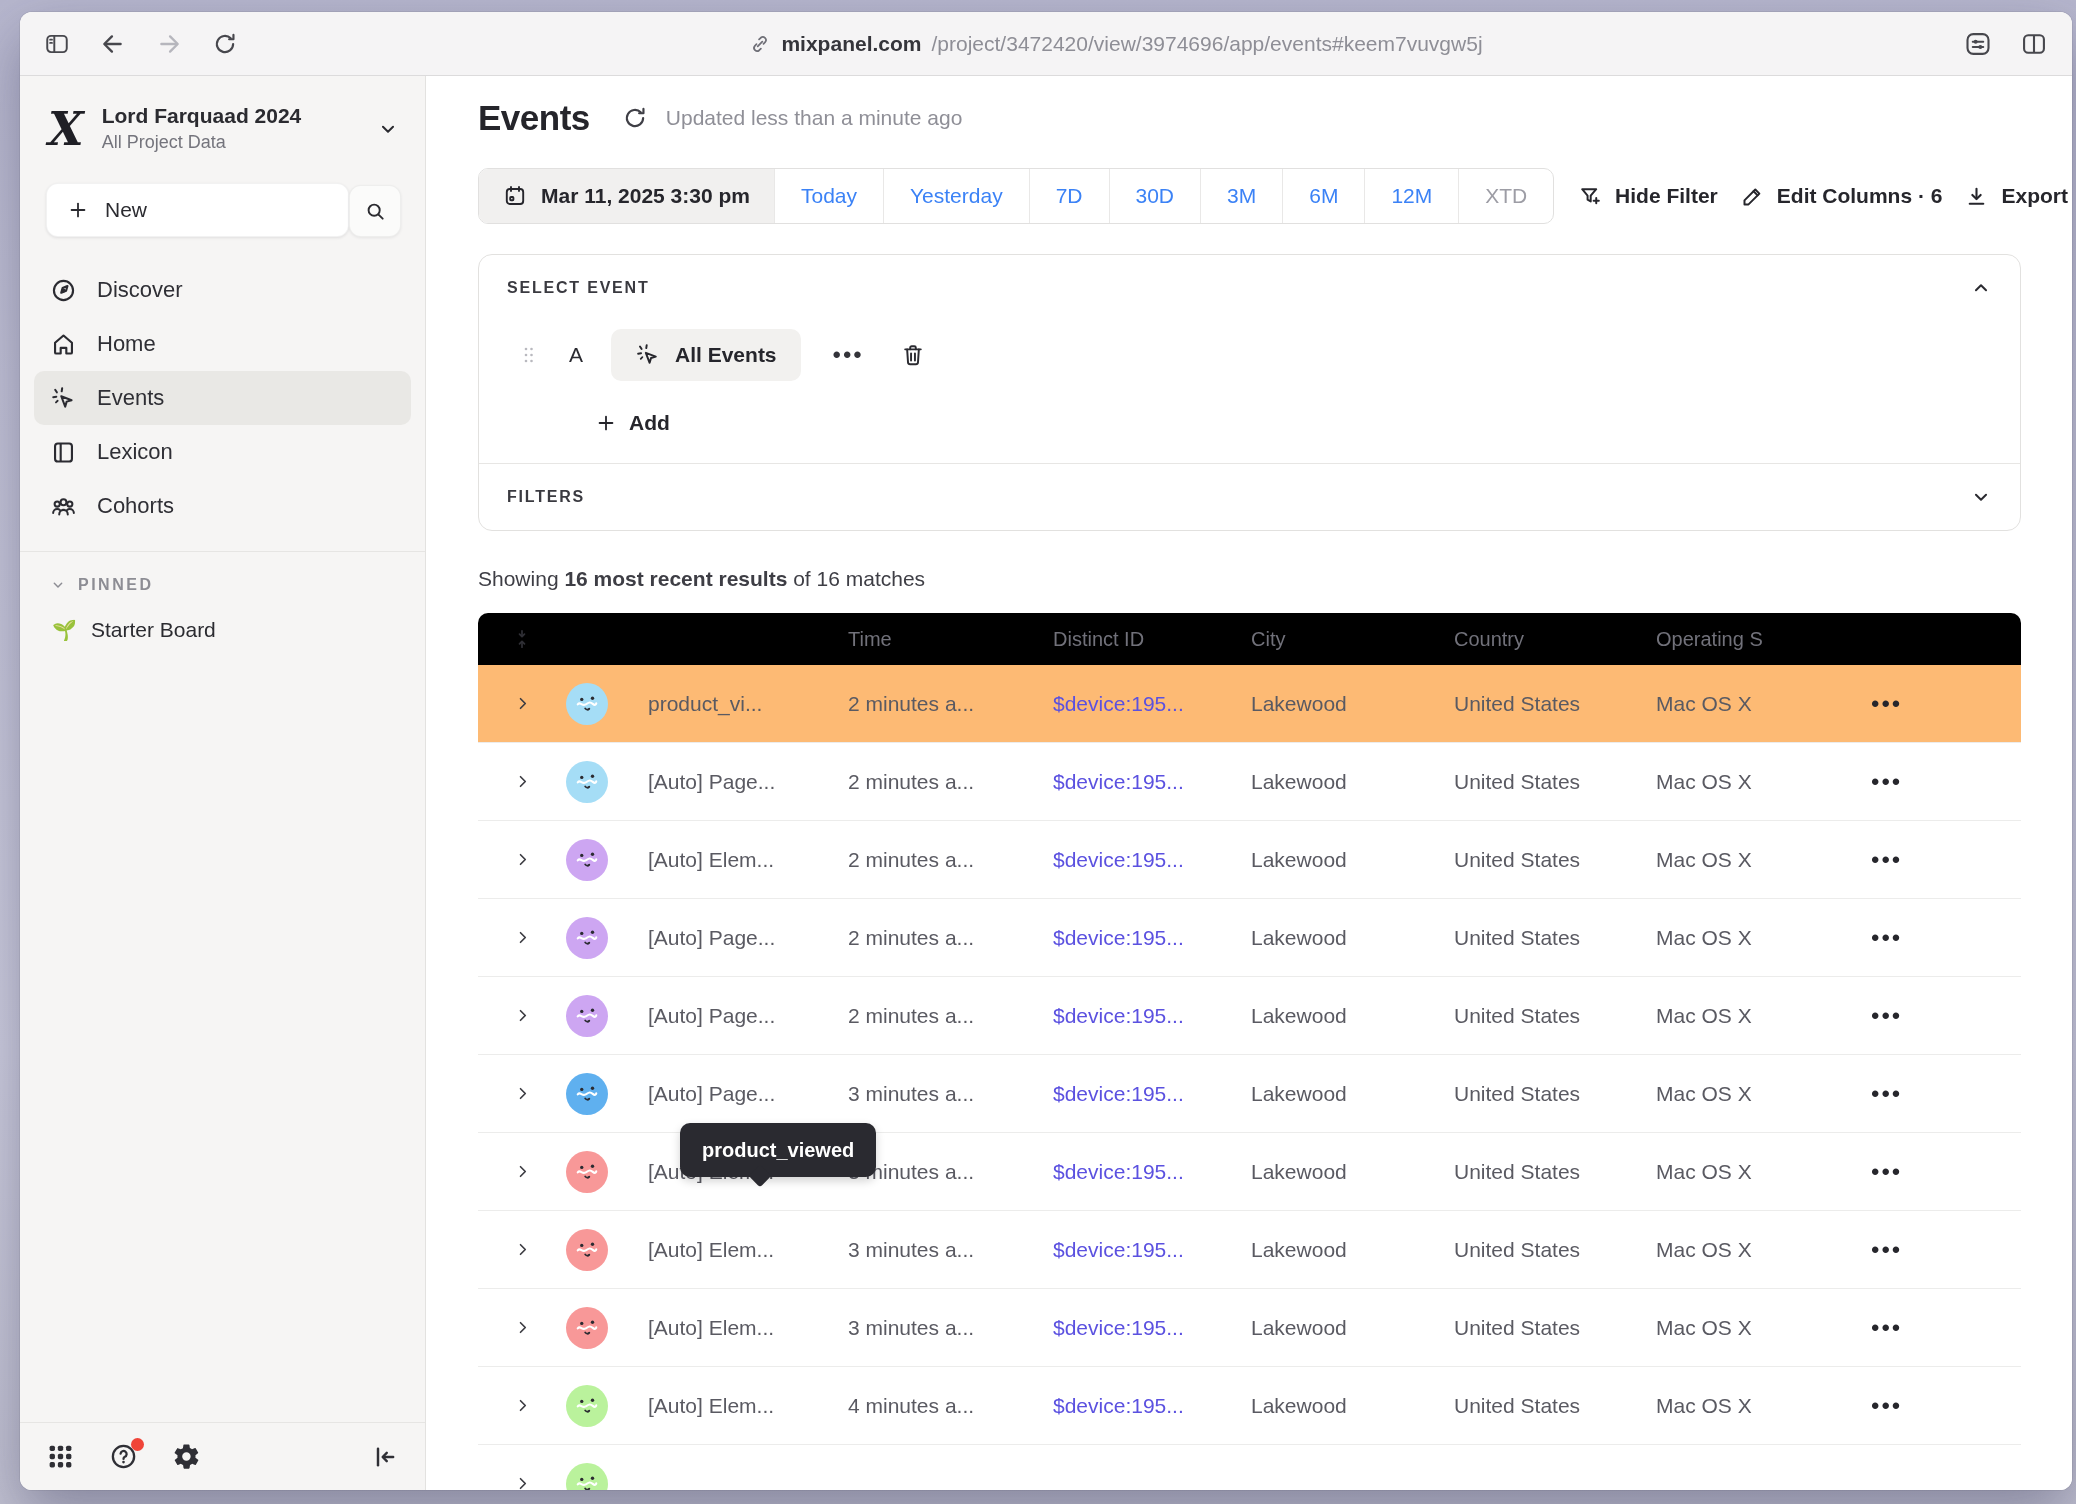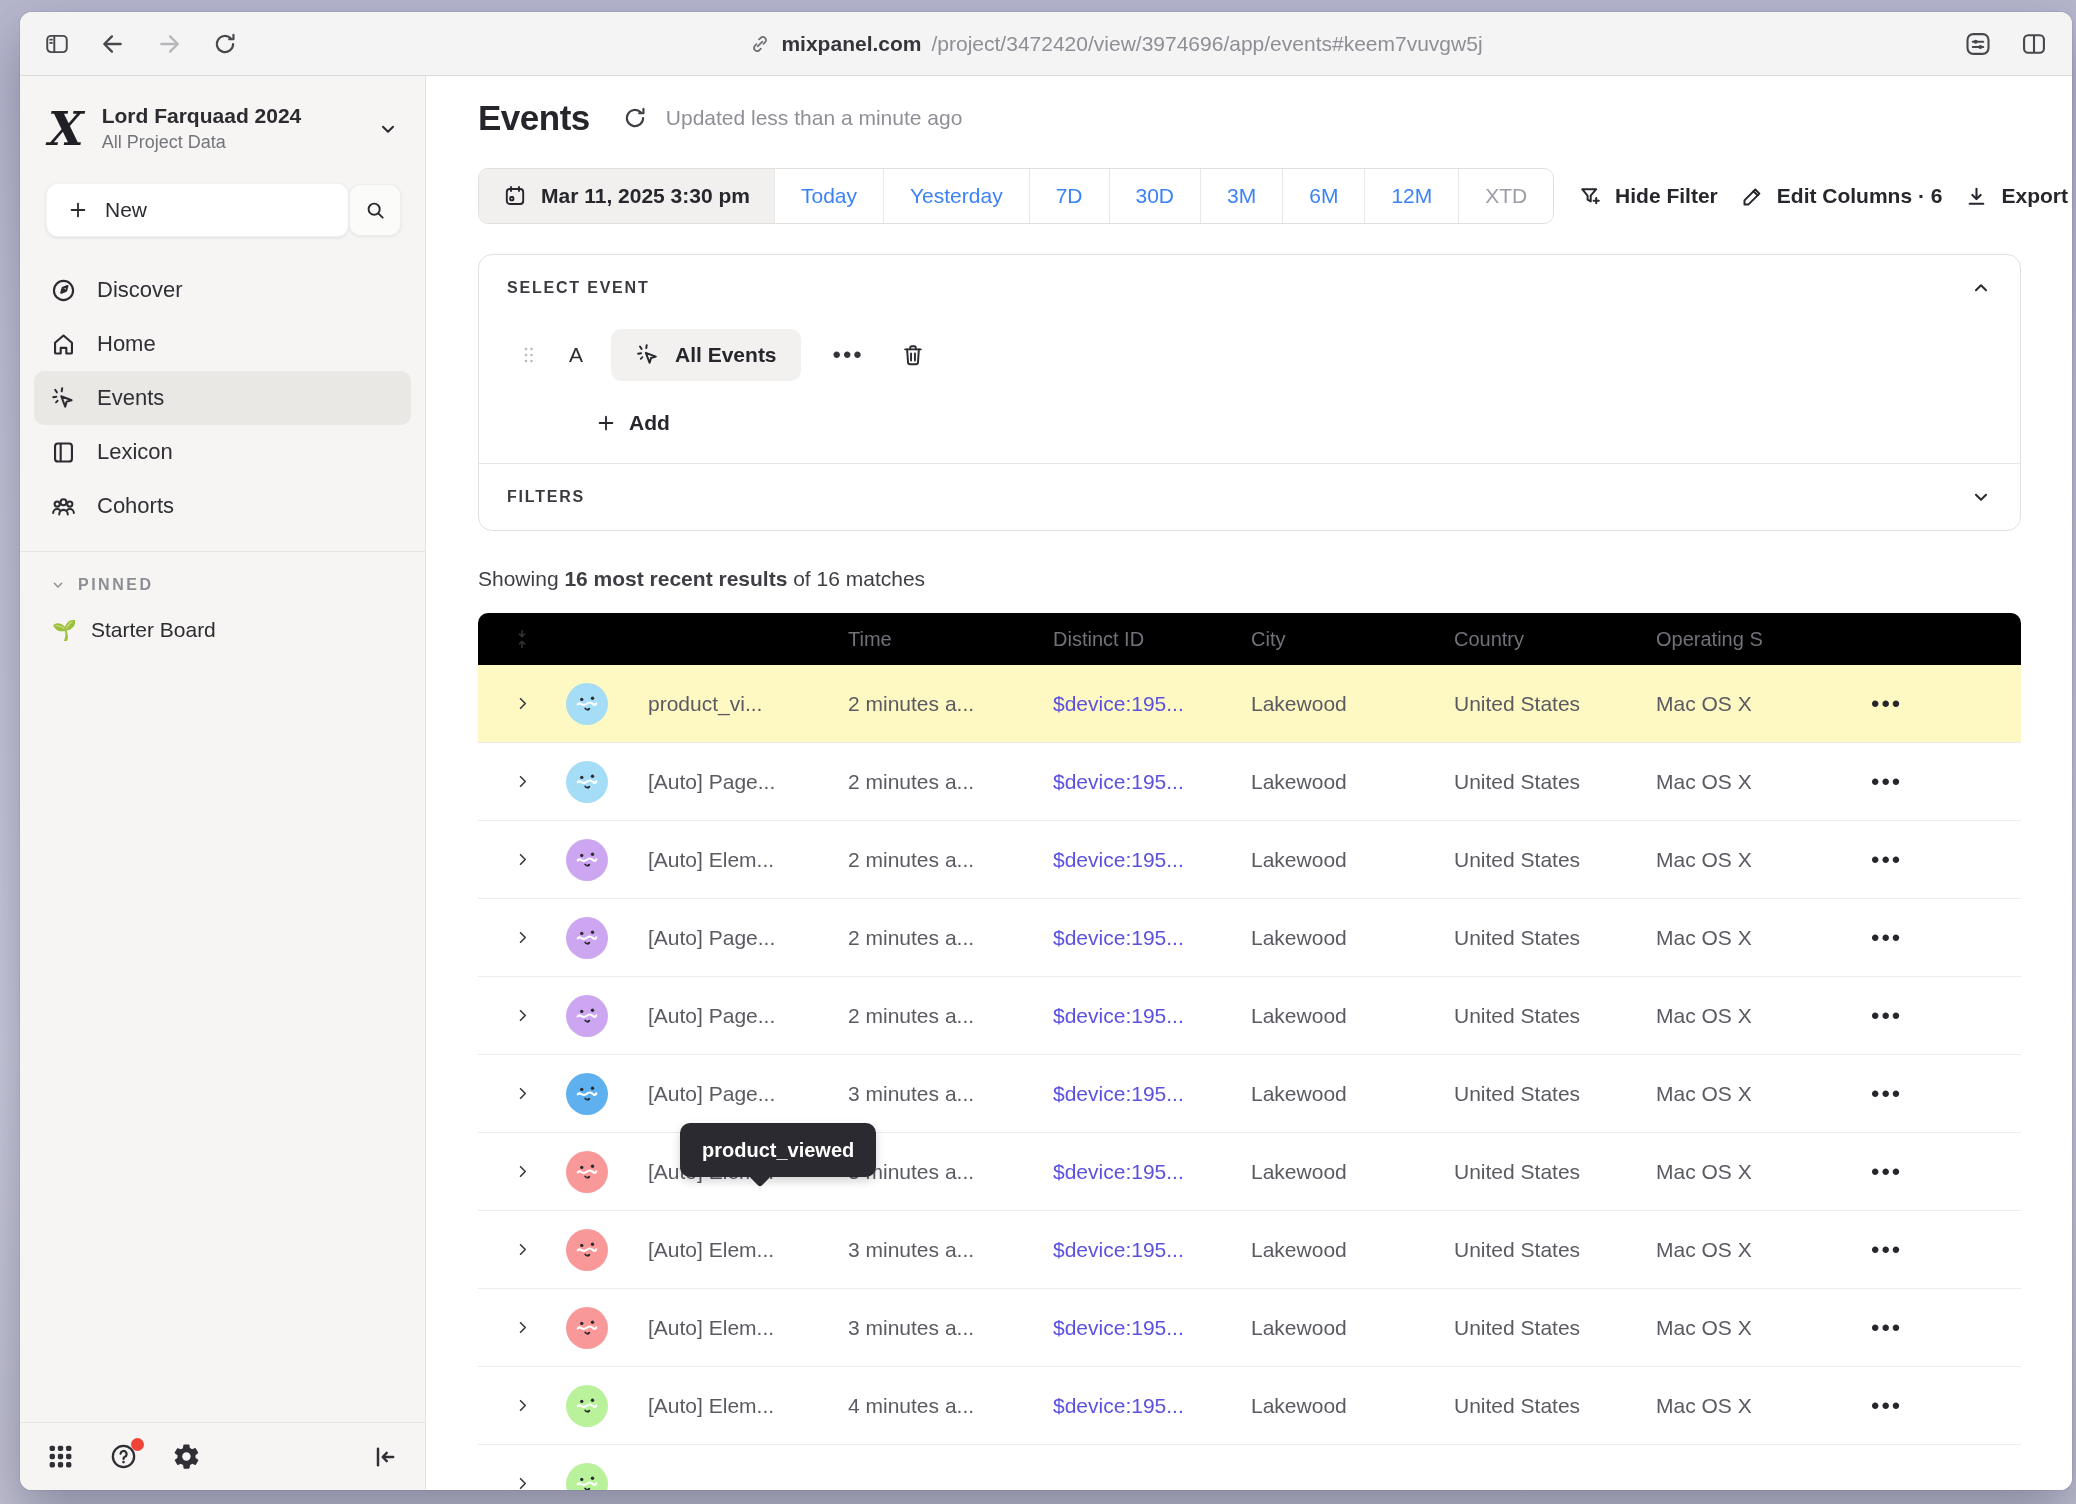--- a/index.html
+++ b/index.html
@@ -31,21 +31,21 @@
   .sidebar {
     width:406px; flex:0 0 406px; background:#f6f5f4; border-right:1px solid #e3e2e0;
     display:flex; flex-direction:column; min-height:0;
   }
   .project { display:flex; align-items:center; padding:28px 26px 16px 28px; }
   .logo { font:italic 900 46px "DejaVu Serif", serif; color:#1f1f25; line-height:1; margin-right:18px; }
   .project-meta { display:flex; flex-direction:column; gap:4px; }
   .project-name { font-size:21px; font-weight:700; color:#2b2b30; }
   .project-scope { font-size:18px; color:#74747c; }
   .project-chevron { margin-left:auto; color:#2b2b30; }
-  .side-actions { display:flex; align-items:center; padding:14px 24px 10px 26px; }
+  .side-actions { display:flex; align-items:flex-end; padding:14px 24px 10px 26px; }
   .new-btn {
     flex:1; height:54px; background:#ffffff; border-radius:12px; border:1px solid rgba(0,0,0,.05);
     box-shadow:0 1px 3px rgba(25,25,35,.10); display:flex; align-items:center; gap:16px;
     padding:0 20px; font-size:21px; color:#2b2b30; cursor:pointer;
   }
   .search-btn {
     width:52px; height:52px; background:#fbfbfa; border-radius:12px; border:1px solid rgba(0,0,0,.05);
     box-shadow:0 1px 3px rgba(25,25,35,.08); display:flex; align-items:center; justify-content:center;
     color:#2b2b30; cursor:pointer;
   }
@@ -103,21 +103,21 @@
   .showing b { font-weight:700; }
   .etable { margin-top:22px; width:1543px; position:relative; }
   .thead, .trow {
     display:grid; align-items:center; padding-left:24px;
     grid-template-columns:40px 90px 204px 205px 198px 203px 202px 215px 1fr;
   }
   .thead { height:52px; background:#000000; border-radius:10px 10px 0 0; font-size:20px; color:#71717a; }
   .th { padding-left:12px; white-space:nowrap; overflow:hidden; }
   .th.first { padding-left:0; display:flex; justify-content:center; color:#2f2f35; }
   .trow { height:78px; border-bottom:1px solid #ececeb; font-size:21px; color:#5a5a62; background:#fff; }
-  .trow.hover { background:#fef9c3; }
+  .trow.hover { background:#fdba74; }
   .cell { padding-left:12px; white-space:nowrap; overflow:hidden; }
   .cell.chev { padding-left:0; display:flex; justify-content:center; color:#3c3c42; cursor:pointer; }
   .cell.avatar-cell { padding-left:0; display:flex; justify-content:center; }
   .cell.name { padding-left:16px; }
   .cell.link { color:#5b51e0; cursor:pointer; }
   .cell.menu { font-size:24px; letter-spacing:2px; color:#26262c; cursor:pointer; }
   .avatar { width:42px; height:42px; border-radius:50%; display:flex; align-items:center; justify-content:center; }
   .tooltip {
     position:absolute; left:202px; top:510px; height:54px; background:#2a2a30; color:#ffffff;
     border-radius:10px; display:flex; align-items:center; padding:0 22px; font-size:20px; font-weight:600;

